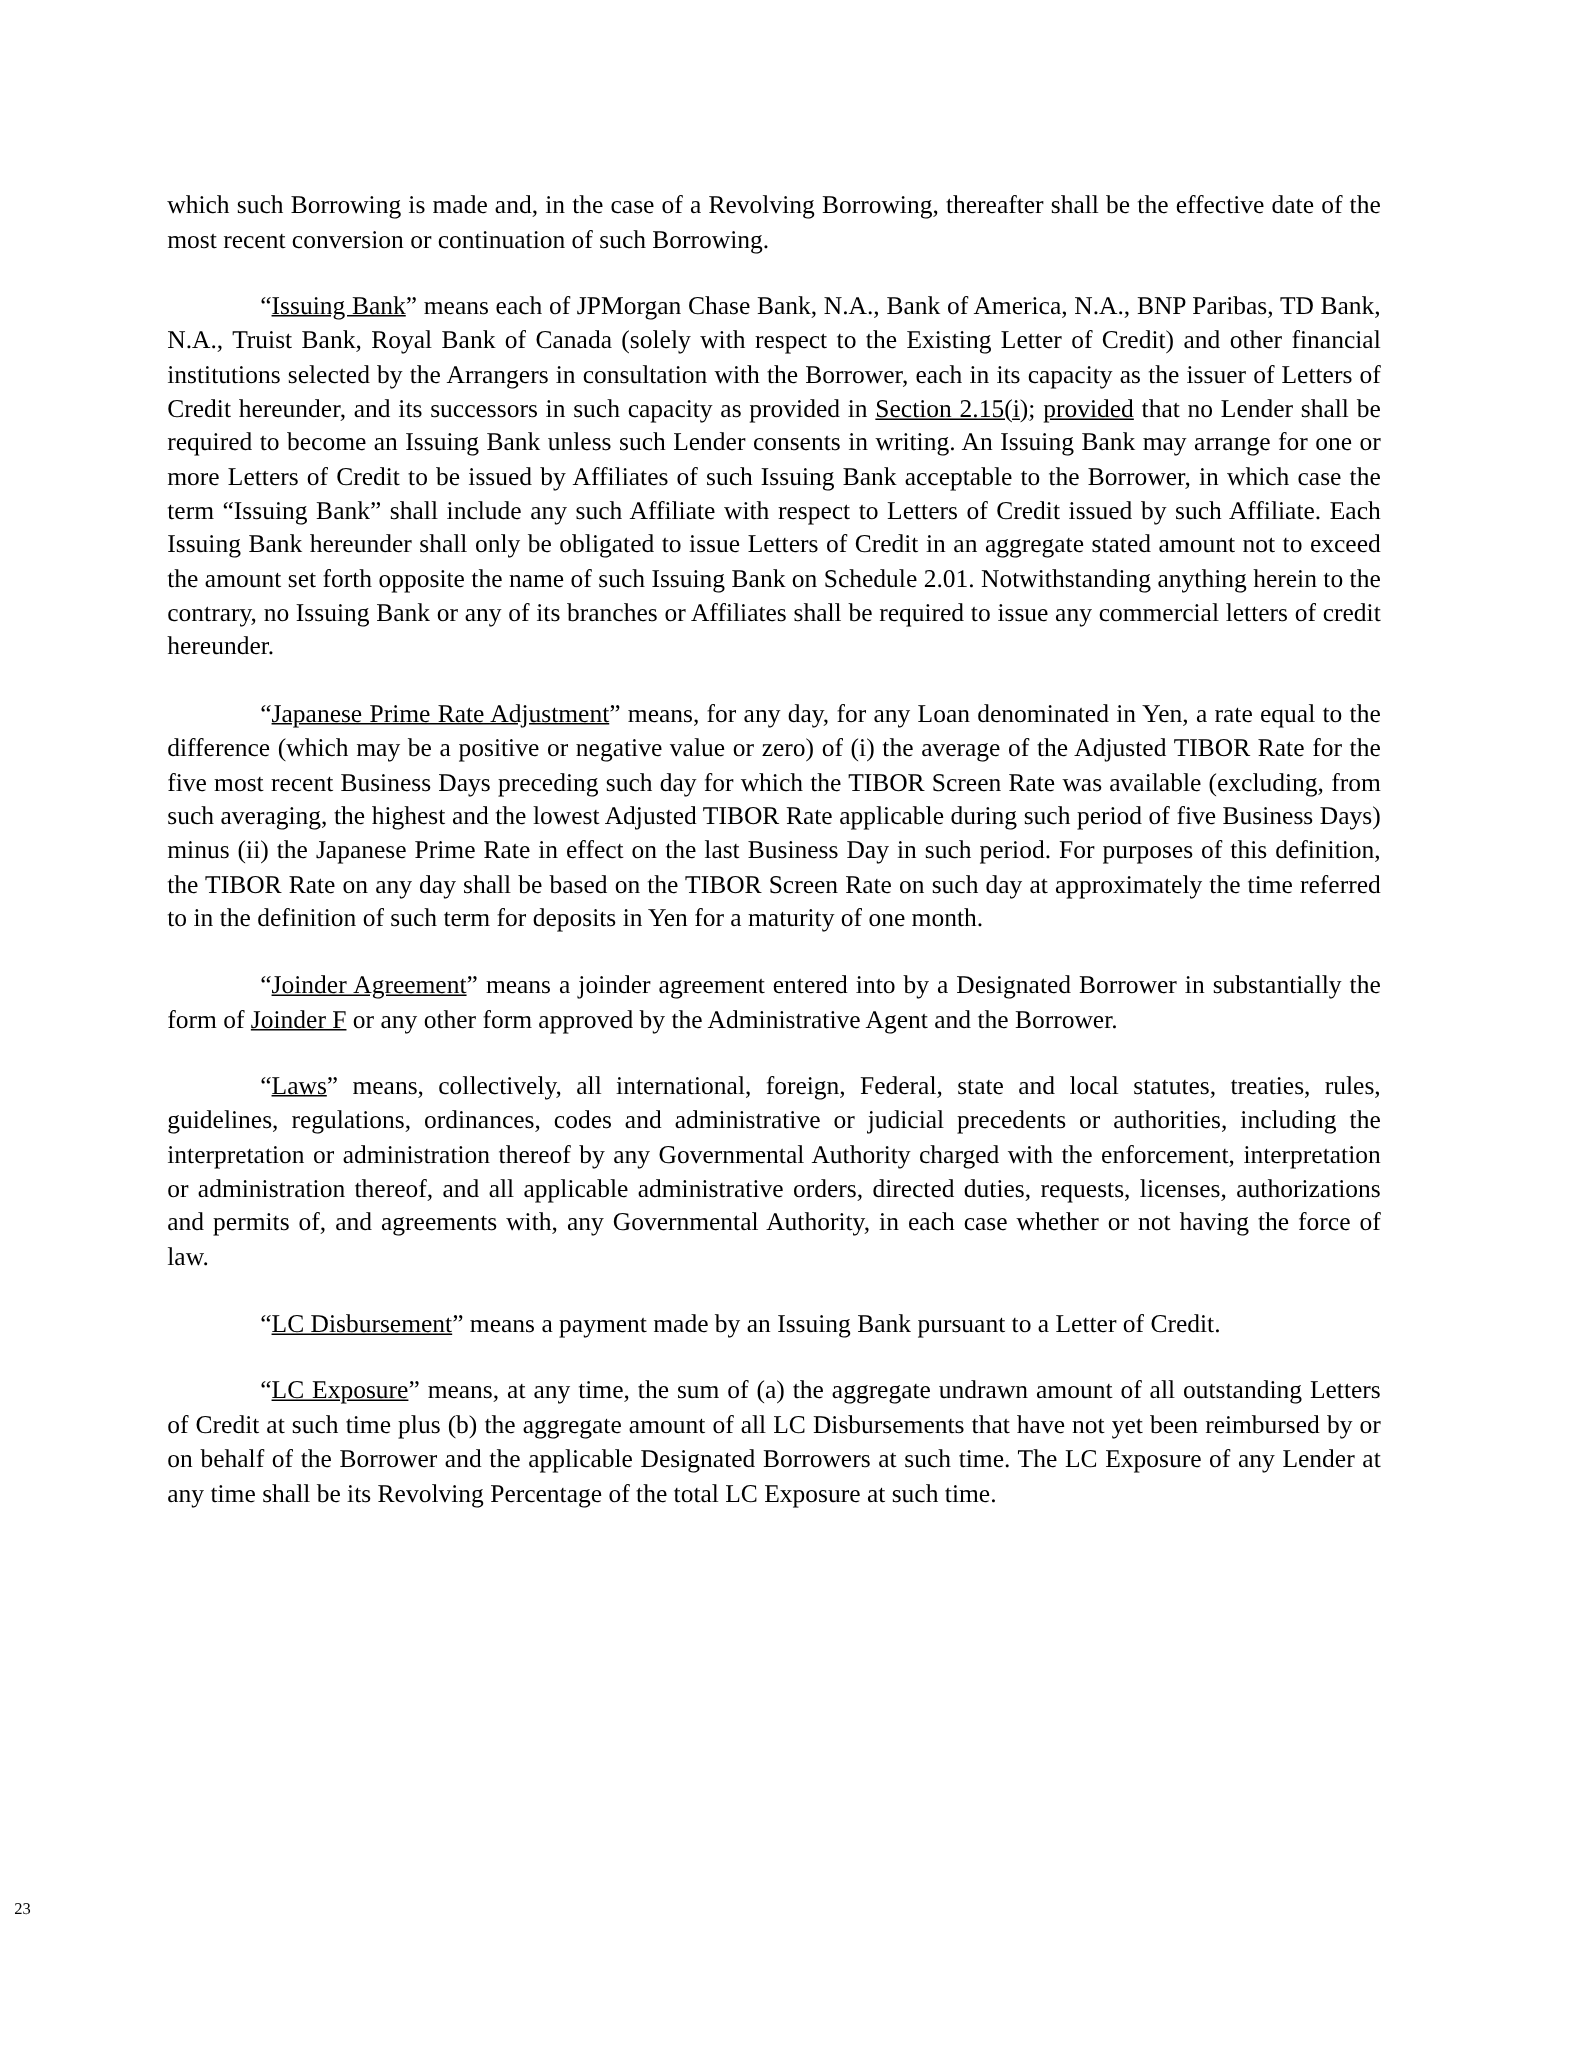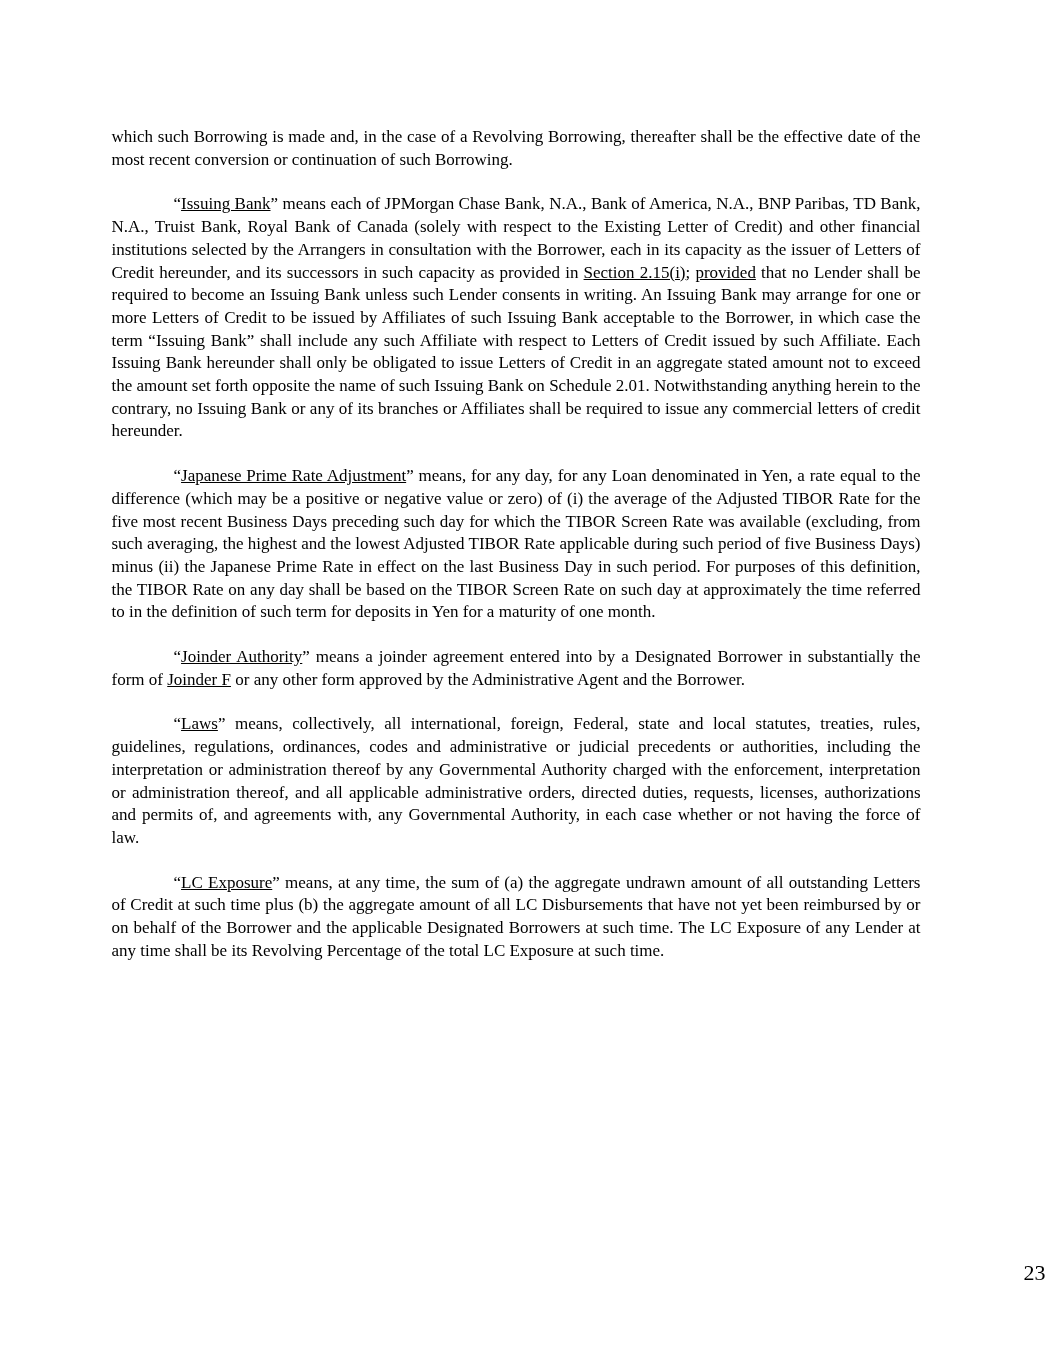--- a/index.html
+++ b/index.html
@@ -28,32 +28,33 @@
     text-indent: 62px;
   }
   .underline {
     text-decoration: underline;
   }
   .page-number {
     position: absolute;
     left: 0;
     right: 0;
     bottom: 80px;
-    text-align: right;
+    text-align: left;
     font-family: "Liberation Serif", "DejaVu Serif", serif;
-    font-size: 22px;
+    font-size: 11px;
     color: #000000;
   }
 </style>
 </head>
 <body>
 
 <div class="page">
   <div class="doc-body">
       <p class="para"><span>which such Borrowing is made and, in the case of a Revolving Borrowing, thereafter shall be the effective date of the most recent conversion or continuation of such Borrowing.</span></p>
       <p class="para indent"><span>“</span><span class="underline">Issuing Bank</span><span>” means each of JPMorgan Chase Bank, N.A., Bank of America, N.A., BNP Paribas, TD Bank, N.A., Truist Bank, Royal Bank of Canada (solely with respect to the Existing Letter of Credit) and other financial institutions selected by the Arrangers in consultation with the Borrower, each in its capacity as the issuer of Letters of Credit hereunder, and its successors in such capacity as provided in </span><span class="underline">Section 2.15(i)</span><span>; </span><span class="underline">provided</span><span> that no Lender shall be required to become an Issuing Bank unless such Lender consents in writing.  An Issuing Bank may arrange for one or more Letters of Credit to be issued by Affiliates of such Issuing Bank acceptable to the Borrower, in which case the term “Issuing Bank” shall include any such Affiliate with respect to Letters of Credit issued by such Affiliate.  Each Issuing Bank hereunder shall only be obligated to issue Letters of Credit in an aggregate stated amount not to exceed the amount set forth opposite the name of such Issuing Bank on Schedule 2.01.  Notwithstanding anything herein to the contrary, no Issuing Bank or any of its branches or Affiliates shall be required to issue any commercial letters of credit hereunder.</span></p>
       <p class="para indent"><span>“</span><span class="underline">Japanese Prime Rate Adjustment</span><span>” means, for any day, for any Loan denominated in Yen, a rate equal to the difference (which may be a positive or negative value or zero) of (i) the average of the Adjusted TIBOR Rate for the five most recent Business Days preceding such day for which the TIBOR Screen Rate was available (excluding, from such averaging, the highest and the lowest Adjusted TIBOR Rate applicable during such period of five Business Days) minus (ii) the Japanese Prime Rate in effect on the last Business Day in such period.  For purposes of this definition, the TIBOR Rate on any day shall be based on the TIBOR Screen Rate on such day at approximately the time referred to in the definition of such term for deposits in Yen for a maturity of one month.</span></p>
-      <p class="para indent"><span>“</span><span class="underline">Joinder Authority</span><span>” means a joinder agreement entered into by a Designated Borrower in substantially the form of </span><span class="underline">Joinder F</span><span> or any other form approved by the Administrative Agent and the Borrower.</span></p>
+      <p class="para indent"><span>“</span><span class="underline">Joinder Agreement</span><span>” means a joinder agreement entered into by a Designated Borrower in substantially the form of </span><span class="underline">Joinder F</span><span> or any other form approved by the Administrative Agent and the Borrower.</span></p>
       <p class="para indent"><span>“</span><span class="underline">Laws</span><span>” means, collectively, all international, foreign, Federal, state and local statutes, treaties, rules, guidelines, regulations, ordinances, codes and administrative or judicial precedents or authorities, including the interpretation or administration thereof by any Governmental Authority charged with the enforcement, interpretation or administration thereof, and all applicable administrative orders, directed duties, requests, licenses, authorizations and permits of, and agreements with, any Governmental Authority, in each case whether or not having the force of law.</span></p>
+      <p class="para indent"><span>“</span><span class="underline">LC Disbursement</span><span>” means a payment made by an Issuing Bank pursuant to a Letter of Credit.</span></p>
       <p class="para indent"><span>“</span><span class="underline">LC Exposure</span><span>” means, at any time, the sum of (a) the aggregate undrawn amount of all outstanding Letters of Credit at such time plus (b) the aggregate amount of all LC Disbursements that have not yet been reimbursed by or on behalf of the Borrower and the applicable Designated Borrowers at such time.  The LC Exposure of any Lender at any time shall be its Revolving Percentage of the total LC Exposure at such time.</span></p>
     </div>
   <div class="page-number">23</div>
 </div>
 
 </body></html>

